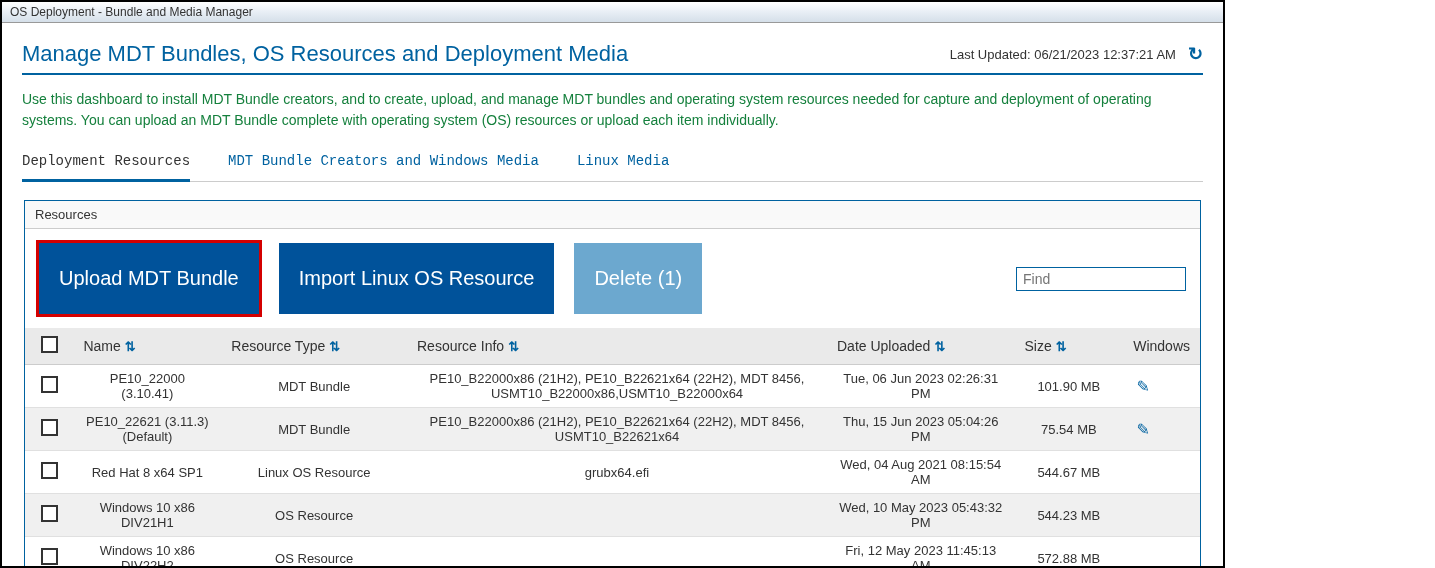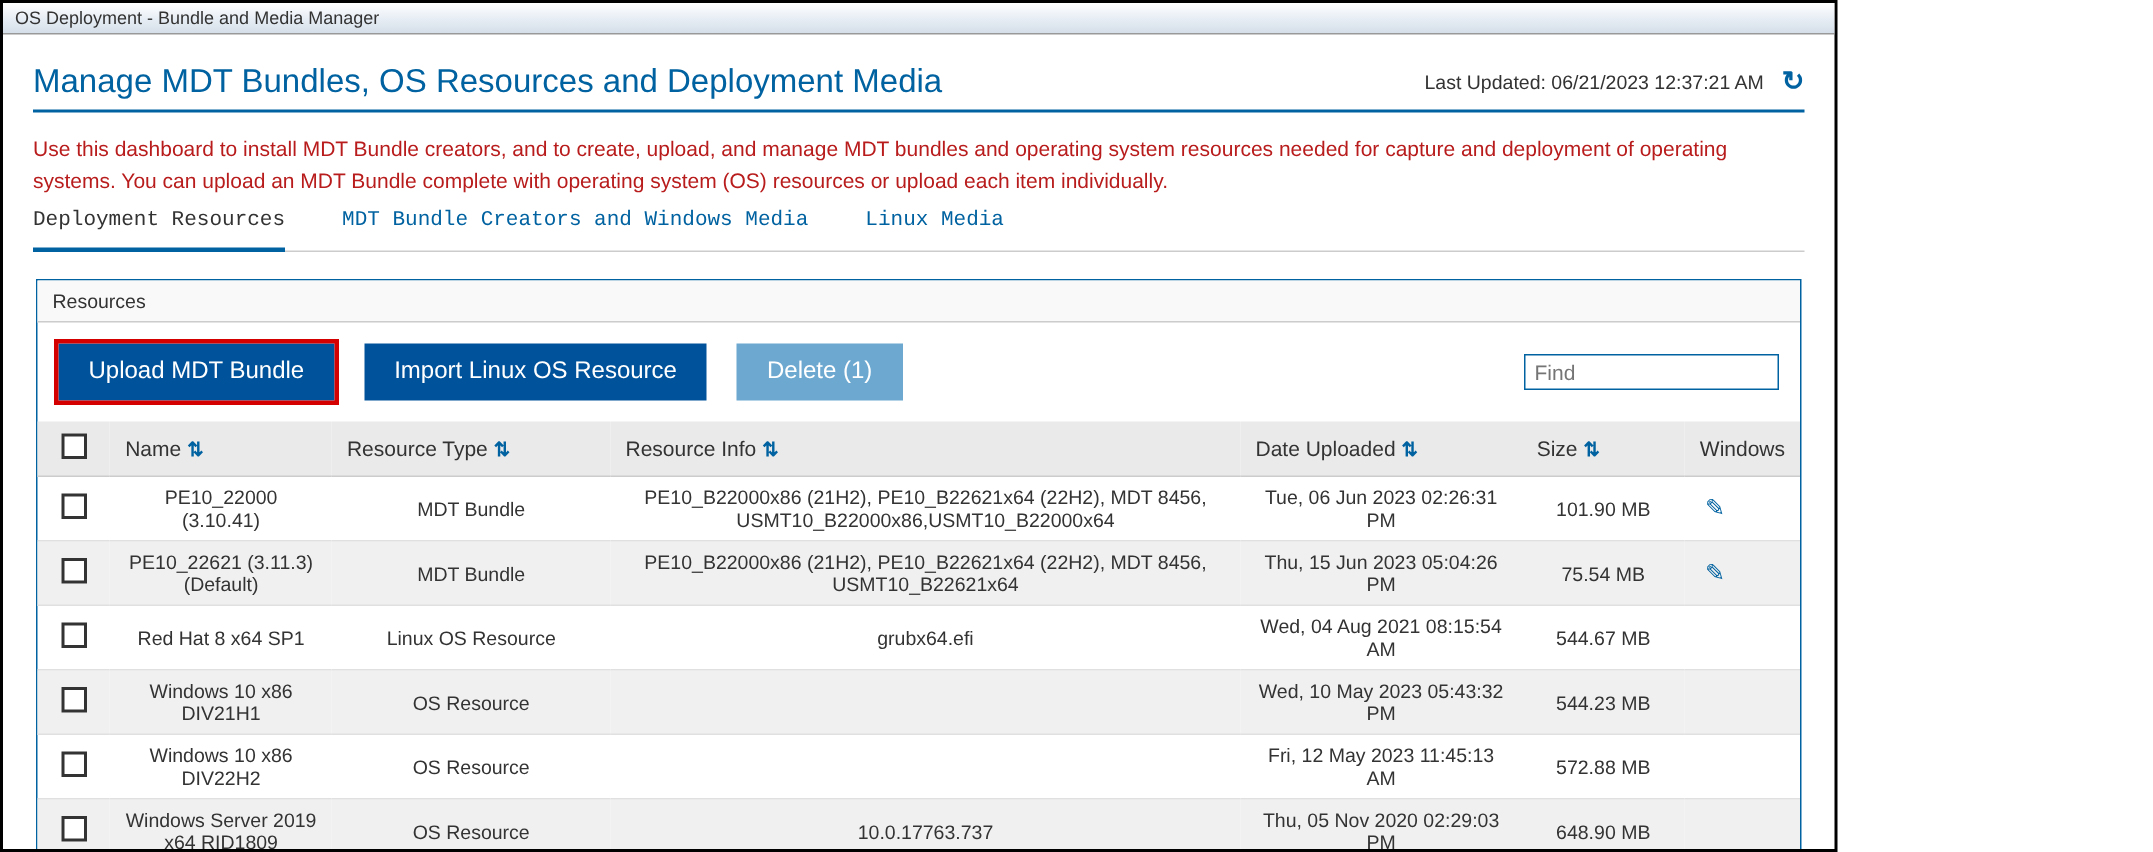--- a/index.html
+++ b/index.html
@@ -35,23 +35,23 @@
     }
     .refresh-icon {
       color: #0062a0;
       font-size: 18px;
       font-weight: bold;
       cursor: pointer;
     }
     .divider { border: none; border-top: 2px solid #0062a0; margin: 6px 0 14px 0; }
     .description {
       font-size: 14px;
-      color: #b91c1c;
+      color: #15803d;
       line-height: 1.5;
-      margin-bottom: 4px;
+      margin-bottom: 18px;
     }
     .tabs {
       display: flex;
       gap: 38px;
       border-bottom: 1px solid #ccc;
       margin-bottom: 18px;
       font-family: Liberation Mono, monospace;
     }
     .tab {
       padding: 4px 0 10px 0;
@@ -76,22 +76,22 @@
     }
     .toolbar {
       display: flex;
       align-items: center;
       padding: 14px 14px;
       gap: 20px;
     }
     .btn {
       border: none;
       color: #fff;
-      font-size: 16px;
-      padding: 10px 20px;
+      font-size: 20px;
+      padding: 24px 20px;
       cursor: pointer;
     }
     .btn-primary { background: #00529a; }
     .btn-primary.highlighted { outline: 3px solid #d40000; outline-offset: 0; }
     .btn-disabled { background: #6ca8cf; }
     .spacer { flex: 1; }
     .find-box {
       border: 1px solid #0062a0;
       padding: 3px 6px;
       font-size: 14px;

